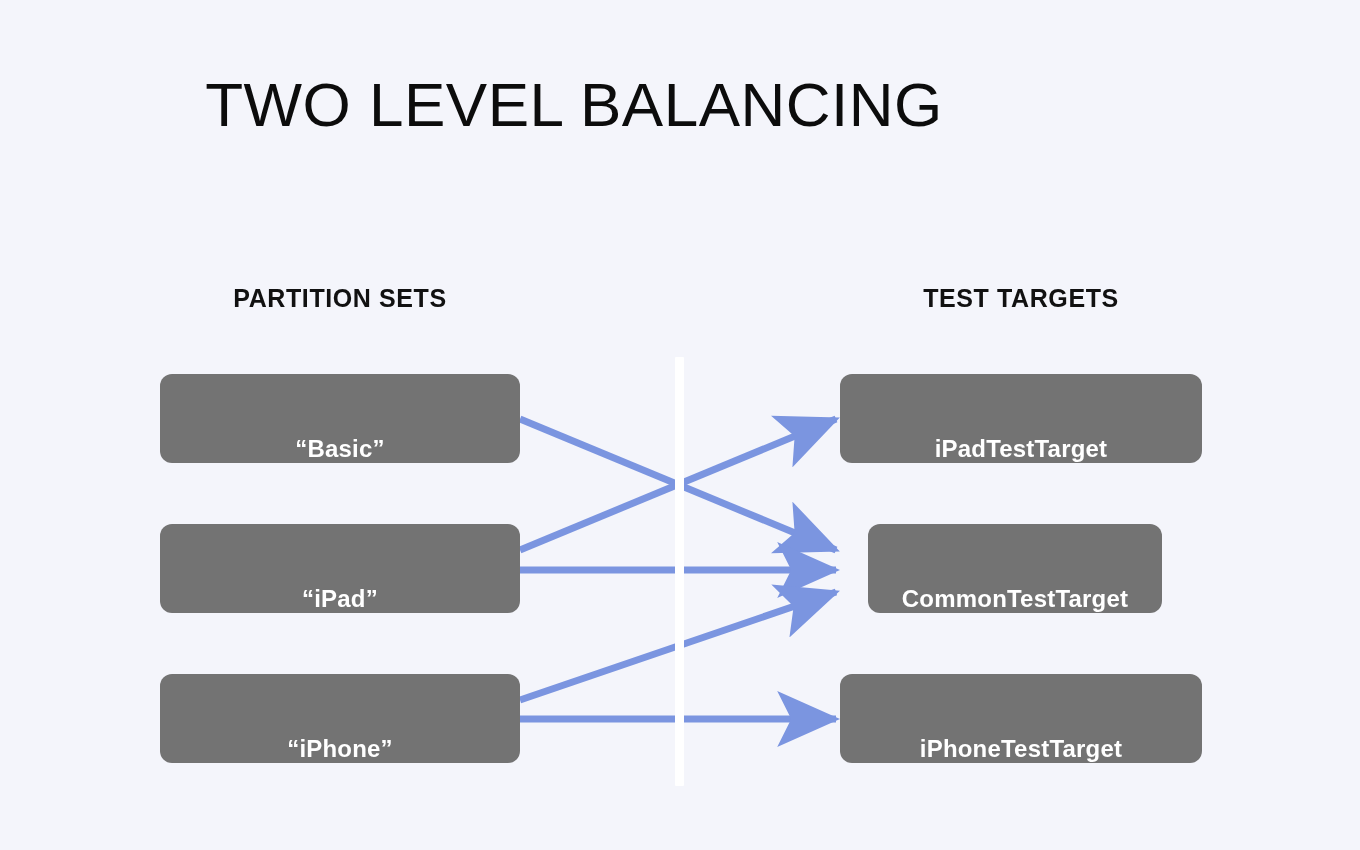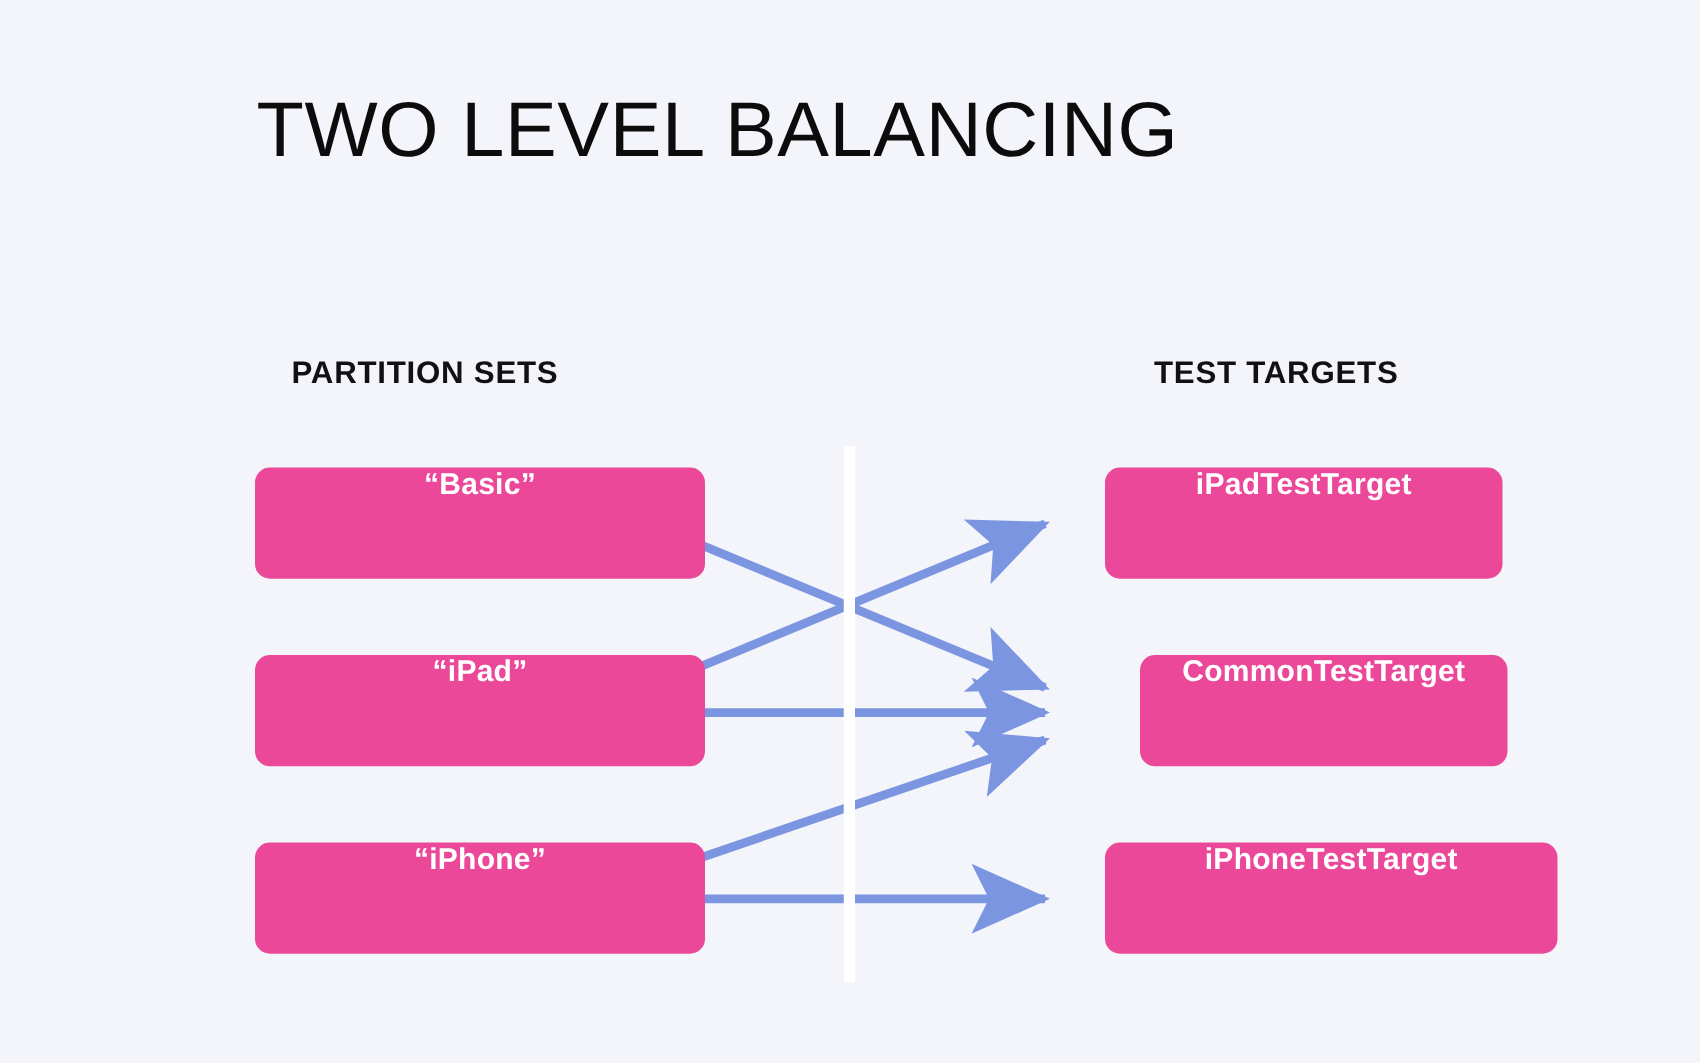--- a/index.html
+++ b/index.html
@@ -68,39 +68,38 @@
     height: 429px;
     background: #ffffff;
     border-radius: 1px;
   }
 
   
   .node {
     position: absolute;
     width: 360px;
     height: 89px;
-    background: #ec4899;
+    background: #737373;
     border-radius: 12px;
     display: flex;
-    align-items: flex-start;
+    align-items: flex-end;
     justify-content: center;
     box-sizing: border-box;
-    margin-left: 44px;
   }
   .node-label {
     font-size: 24px;
     font-weight: bold;
     color: #ffffff;
     letter-spacing: 0.2px;
     white-space: nowrap;
   }
   .node.l0 { left: 160px; top: 374px; }
   .node.l1 { left: 160px; top: 524px; }
   .node.l2 { left: 160px; top: 674px; }
-  .node.r0 { left: 840px; top: 374px; width: 318px; }
+  .node.r0 { left: 840px; top: 374px; width: 362px; }
   .node.r1 { left: 868px; top: 524px; width: 294px; }
   .node.r2 { left: 840px; top: 674px; width: 362px; }
 
   
   .arrows {
     position: absolute;
     left: 0;
     top: 0;
     width: 1360px;
     height: 850px;

